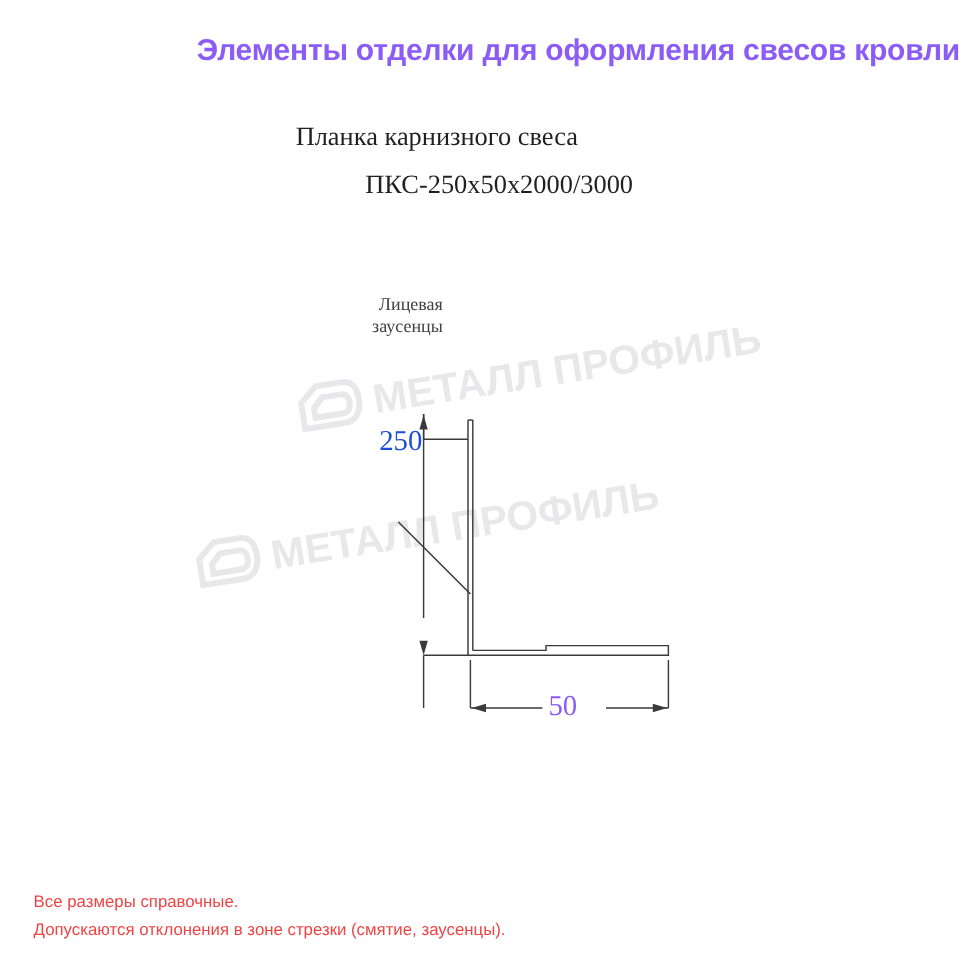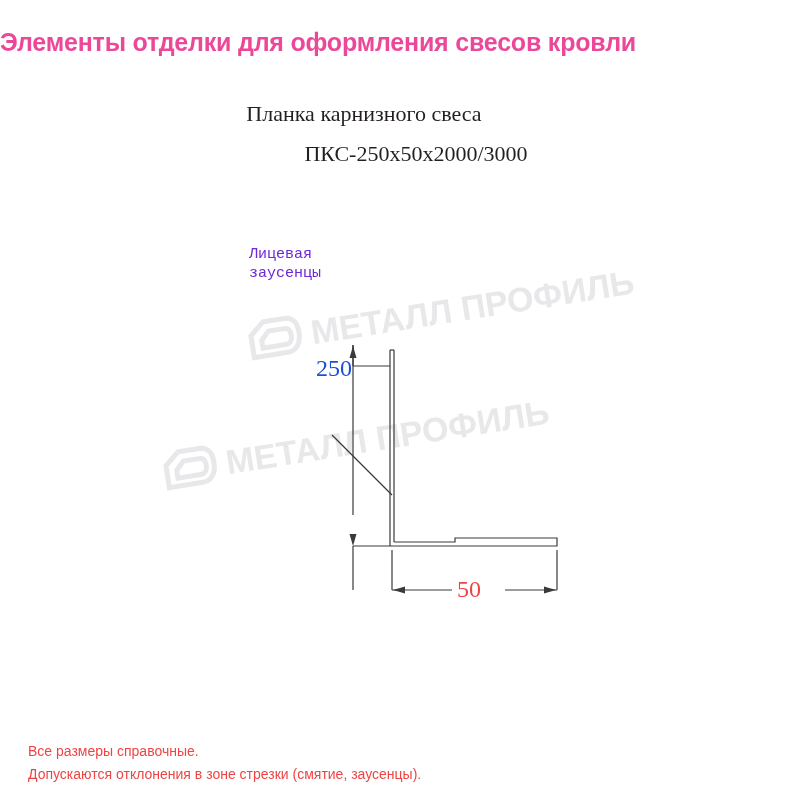--- a/index.html
+++ b/index.html
@@ -17,25 +17,25 @@
   }
   .page {
     position: absolute;
     inset: 0;
   }
   .title {
     position: absolute;
     top: 28px;
     left: 0;
     width: 800px;
-    text-align: left;
+    text-align: right;
     font-size: 25px;
     font-weight: bold;
     letter-spacing: -0.2px;
-    color: #ec4899;
+    color: #8b5cf6;
   }
   .subtitle-1 {
     position: absolute;
     top: 101px;
     left: 0;
     width: 728px;
     text-align: center;
     font-family: "Liberation Serif", serif;
     font-size: 22px;
     color: #231f20;
@@ -63,41 +63,41 @@
     left: 0;
     width: 800px;
     height: 470px;
     pointer-events: none;
   }
   .label-face {
     position: absolute;
     left: 249px;
     top: 245px;
     width: 120px;
-    text-align: left;
-    font-family: Liberation Mono, monospace;
+    text-align: right;
+    font-family: Liberation Serif, serif;
     font-size: 15px;
     line-height: 19px;
-    color: #6d28d9;
+    color: #404040;
   }
   .dim-250 {
     position: absolute;
     left: 316px;
     top: 355px;
     font-family: "Liberation Serif", serif;
     font-size: 24px;
     color: #1d4ed8;
   }
   .dim-50 {
     position: absolute;
     left: 457px;
     top: 576px;
     font-family: "Liberation Serif", serif;
     font-size: 24px;
-    color: #ef4444;
+    color: #8b5cf6;
   }
   .footnotes {
     position: absolute;
     left: 28px;
     top: 740px;
     font-size: 14px;
     line-height: 23px;
     color: #ef4444;
   }
   .footnotes div {

